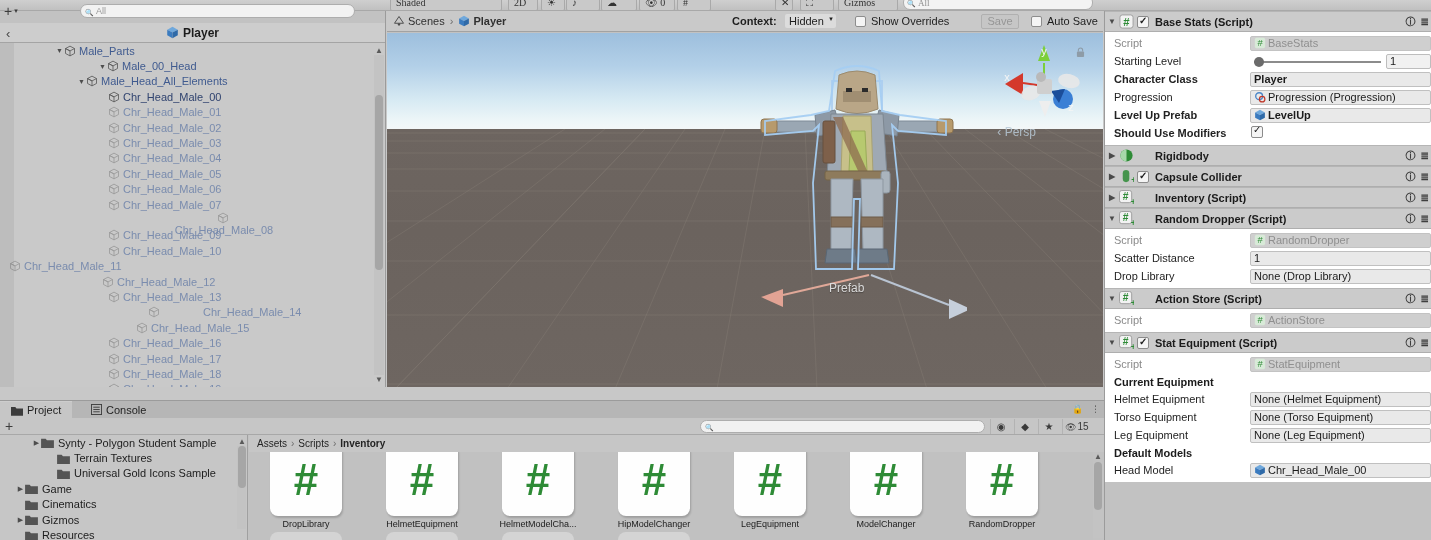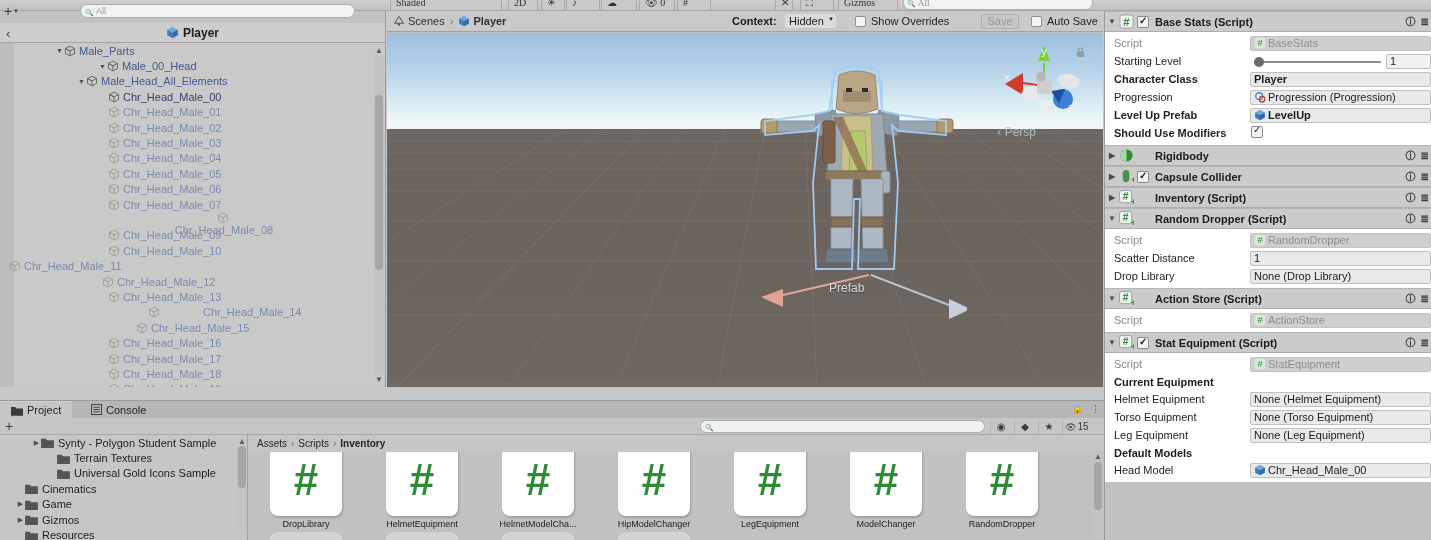--- a/index.html
+++ b/index.html
@@ -872,32 +872,32 @@
             <span>Terrain Textures</span>
           </div>
           <div class="trow" style="padding-left: 48px;">
             <span class="tw"></span>
             <span class="fld"><svg width="13" height="11" viewBox="0 0 14 12">
   <path d="M0 2 h5 l1.4 1.6 H14 V12 H0 Z" fill="#545454"></path>
               </svg></span>
             <span>Universal Gold Icons Sample</span>
           </div>
           <div class="trow" style="padding-left: 16px;">
-            <span class="tw"></span>
-            <span class="fld"><svg width="13" height="11" viewBox="0 0 14 12">
-  <path d="M0 2 h5 l1.4 1.6 H14 V12 H0 Z" fill="#545454"></path>
-              </svg></span>
-            <span>Cinematics</span>
-          </div>
-          <div class="trow" style="padding-left: 16px;">
             <span class="tw">▶</span>
             <span class="fld"><svg width="13" height="11" viewBox="0 0 14 12">
   <path d="M0 2 h5 l1.4 1.6 H14 V12 H0 Z" fill="#545454"></path>
               </svg></span>
             <span>Game</span>
+          </div>
+          <div class="trow" style="padding-left: 16px;">
+            <span class="tw"></span>
+            <span class="fld"><svg width="13" height="11" viewBox="0 0 14 12">
+  <path d="M0 2 h5 l1.4 1.6 H14 V12 H0 Z" fill="#545454"></path>
+              </svg></span>
+            <span>Cinematics</span>
           </div>
           <div class="trow" style="padding-left: 16px;">
             <span class="tw">▶</span>
             <span class="fld"><svg width="13" height="11" viewBox="0 0 14 12">
   <path d="M0 2 h5 l1.4 1.6 H14 V12 H0 Z" fill="#545454"></path>
               </svg></span>
             <span>Gizmos</span>
           </div>
           <div class="trow" style="padding-left: 16px;">
             <span class="tw"></span>

